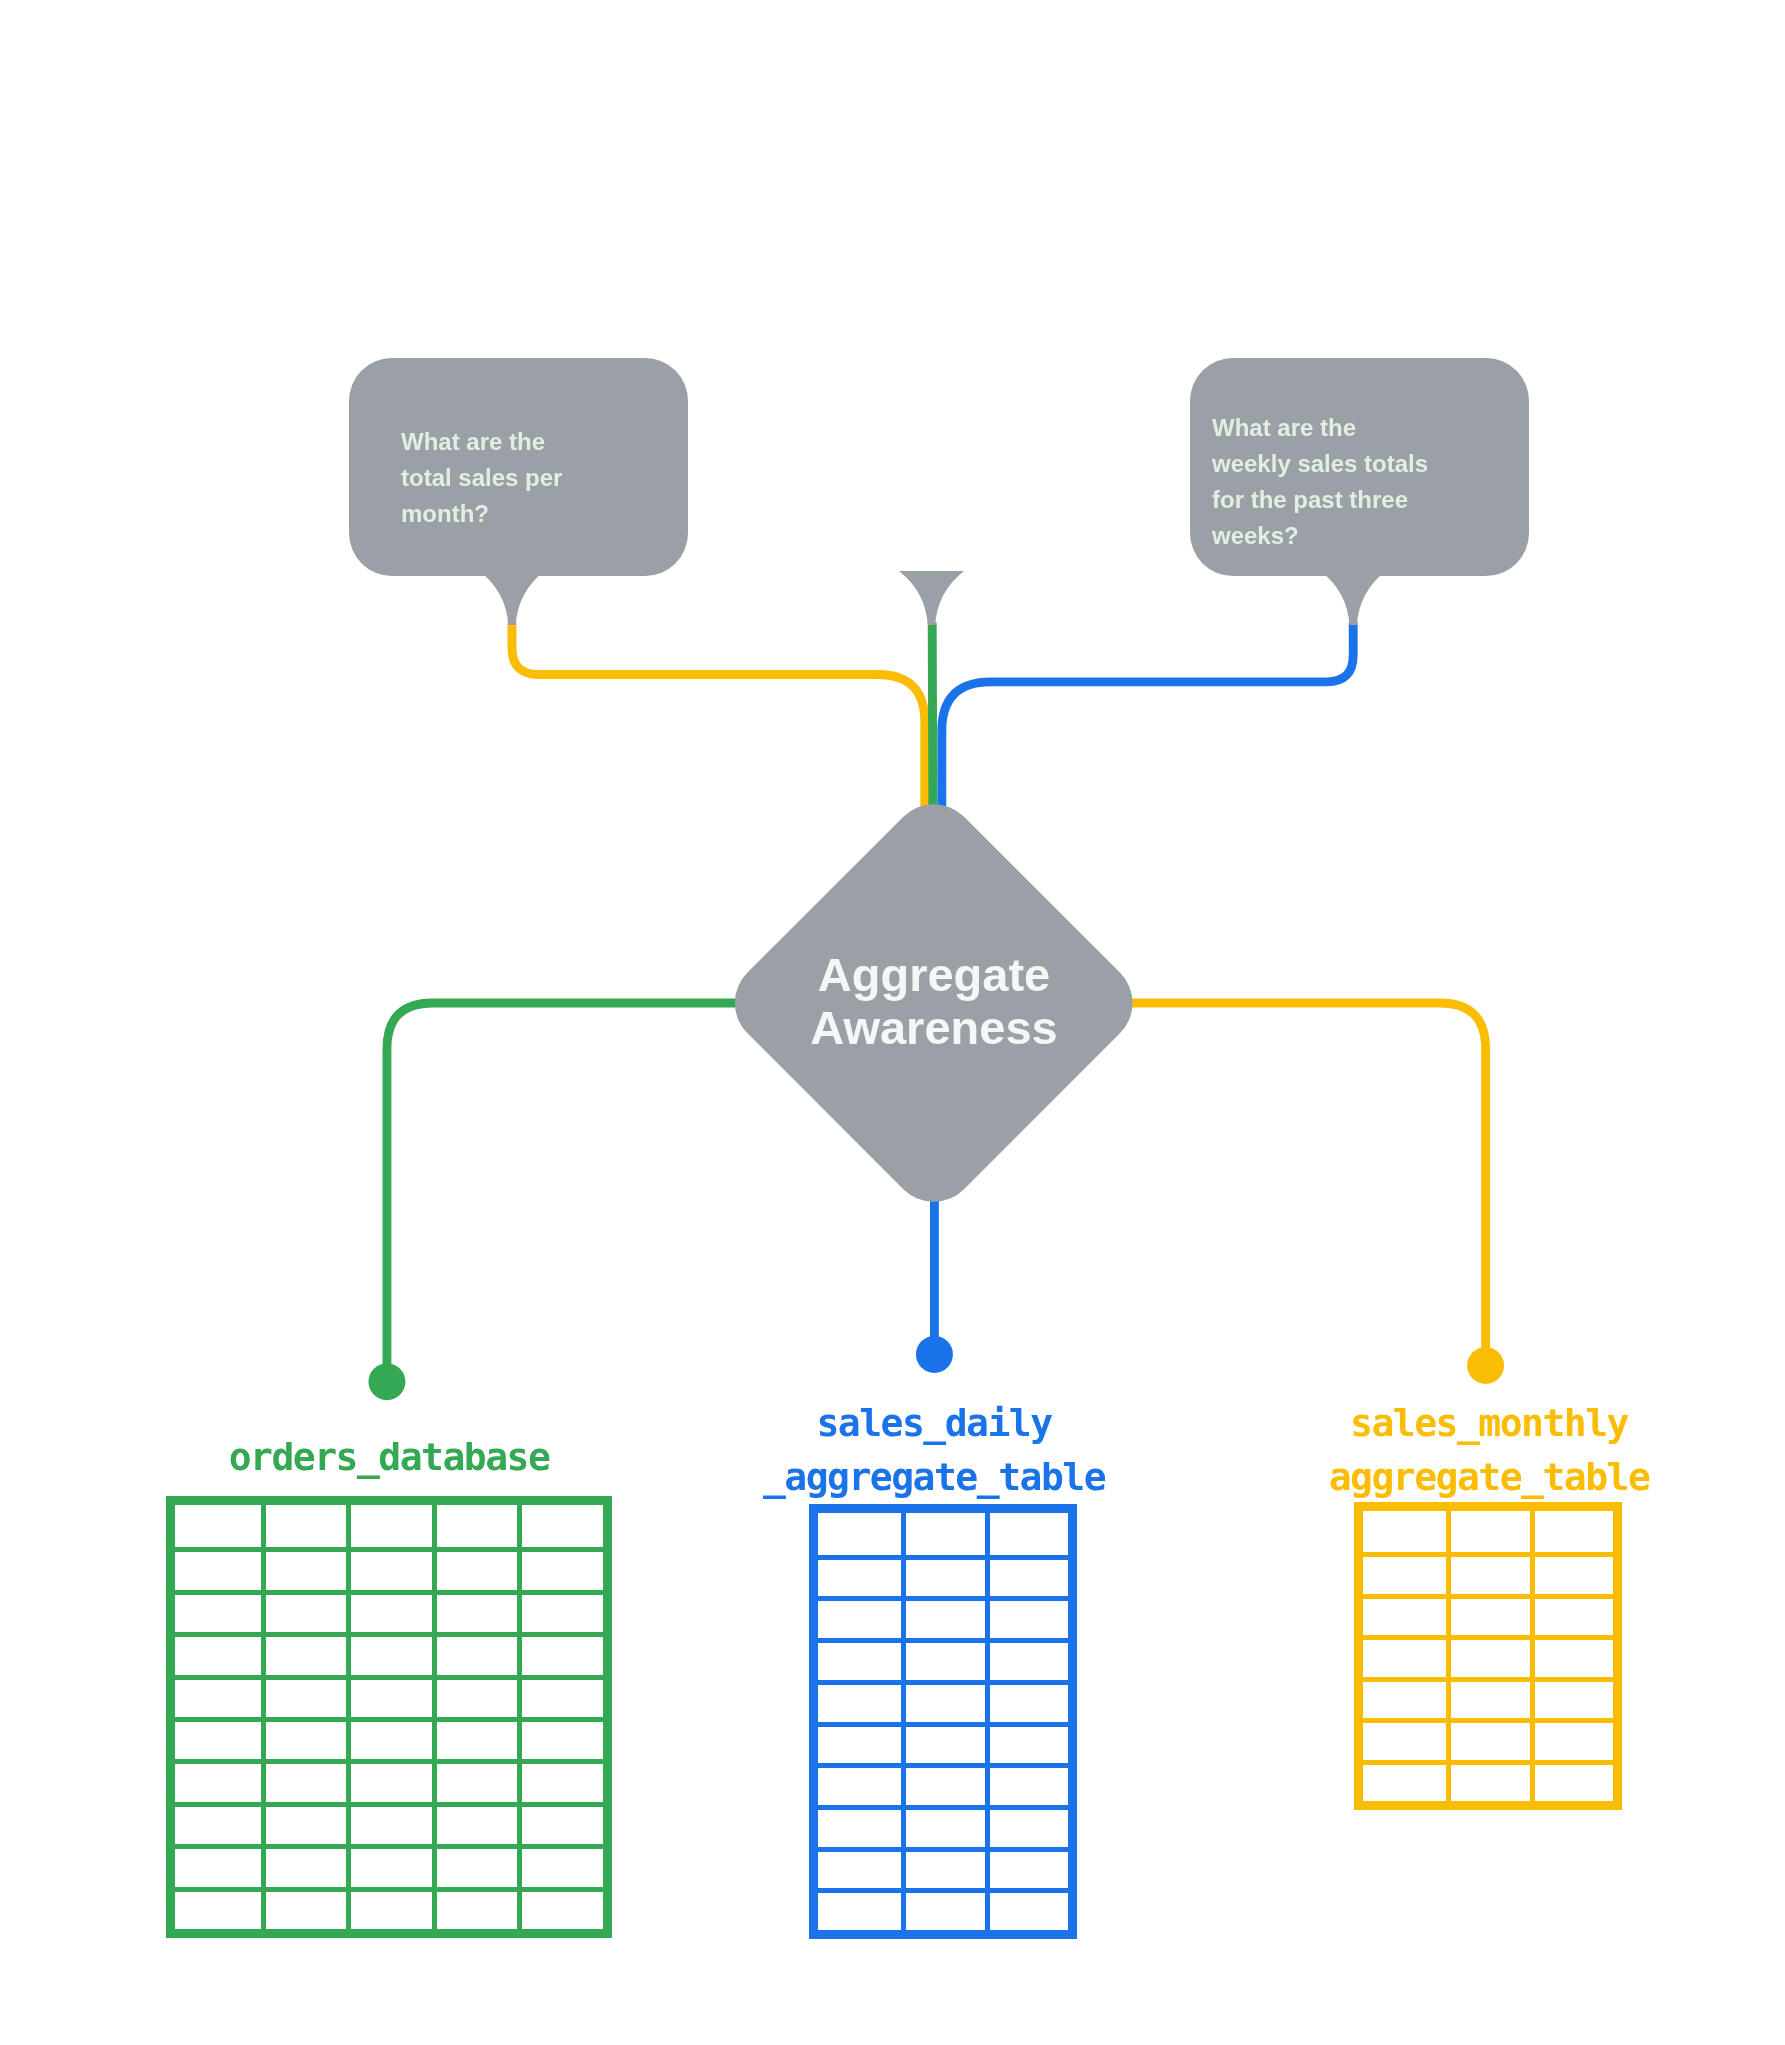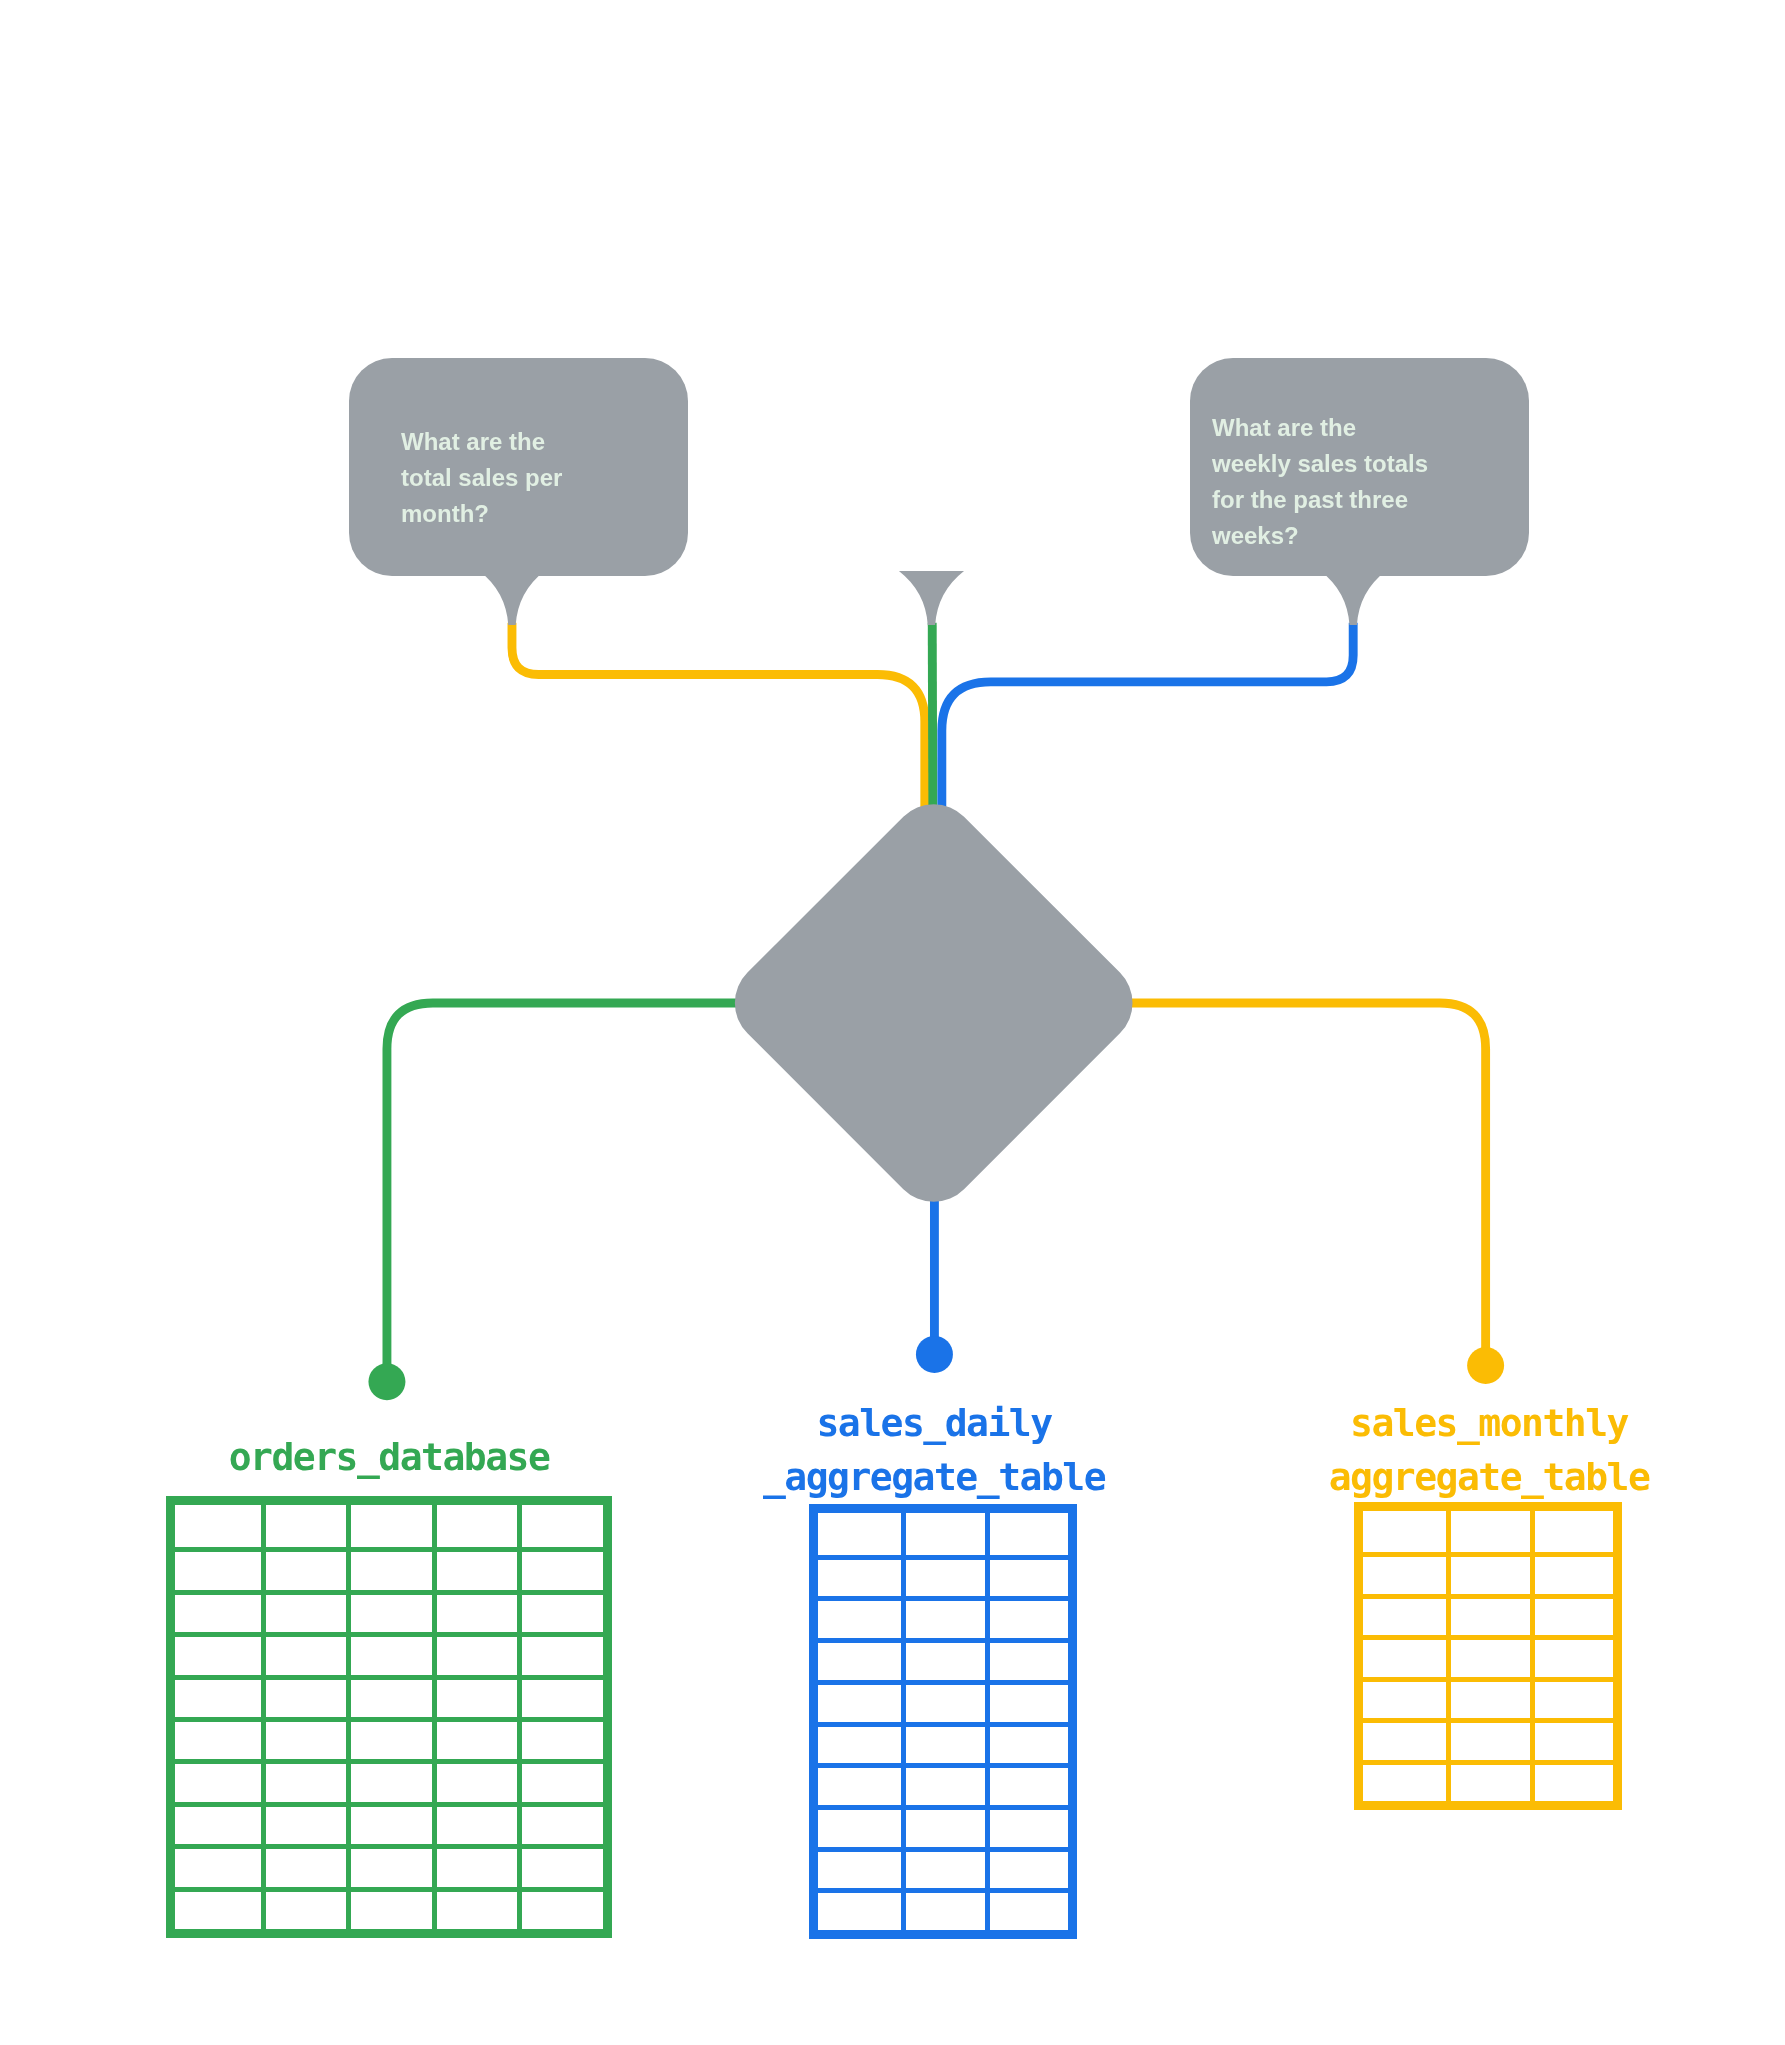--- a/index.html
+++ b/index.html
@@ -88,20 +88,22 @@
 total sales per
 month?</span>
   </div>
   <div class="bubble four-lines" style="left: 1190px; padding-left: 22px; background: rgb(154, 160, 166); color: rgb(225, 239, 227);">
     <span>What are the
 weekly sales totals
 for the past three
 weeks?</span>
   </div>
 
+  <div class="diamond-label" style="color: rgb(245, 247, 246);">Aggregate
+Awareness</div>
 
   <div class="tbl-label" style="left: 712px; top: 1355px; color: rgb(26, 115, 232);">sales_daily
 _aggregate_table</div>
   <div class="tbl-label" style="left: 167px; top: 1389px; color: rgb(52, 168, 83);">orders_database</div>
   <div class="tbl-label" style="left: 1267px; top: 1355px; color: rgb(251, 188, 4);">sales_monthly
 aggregate_table</div>
 
   <div class="grid-table" style="left: 166px; top: 1455px; width: 446px; height: 442px; border-color: rgb(52, 168, 83); grid-template-columns: repeat(5, 1fr); grid-template-rows: repeat(10, 1fr);">
       <div class="cell"></div>
       <div class="cell" style="border-left: 5.2px solid rgb(52, 168, 83);"></div>

